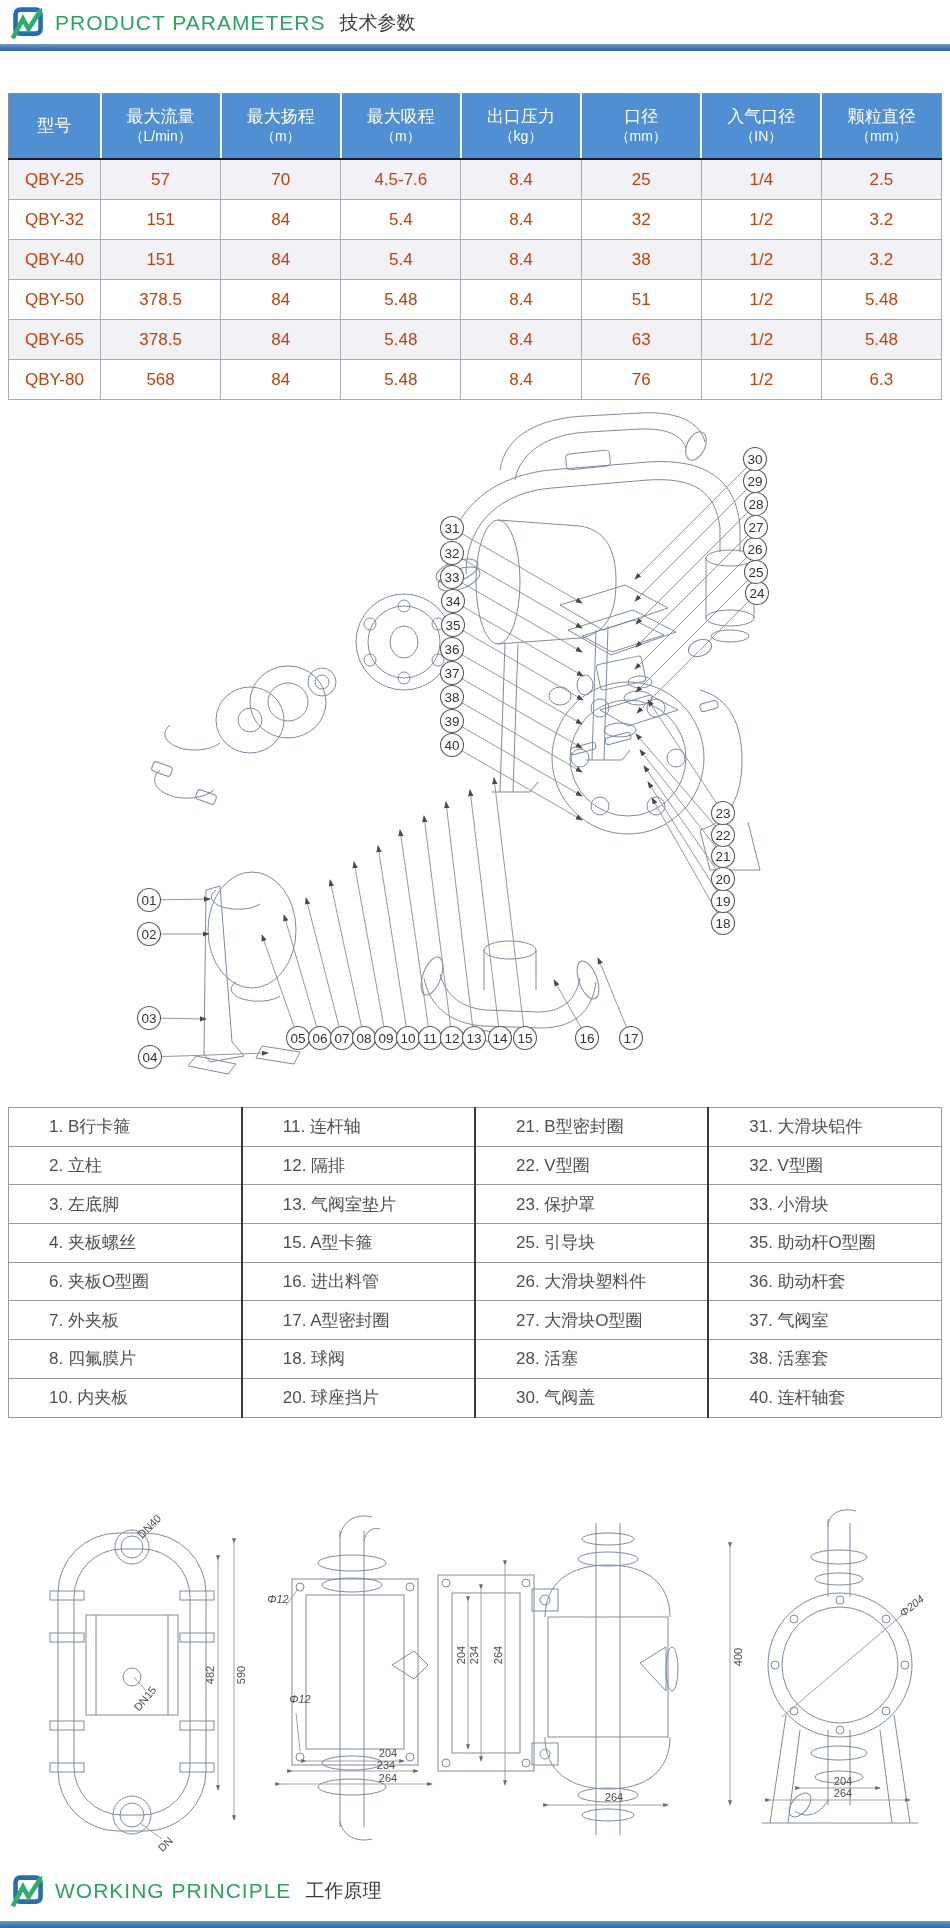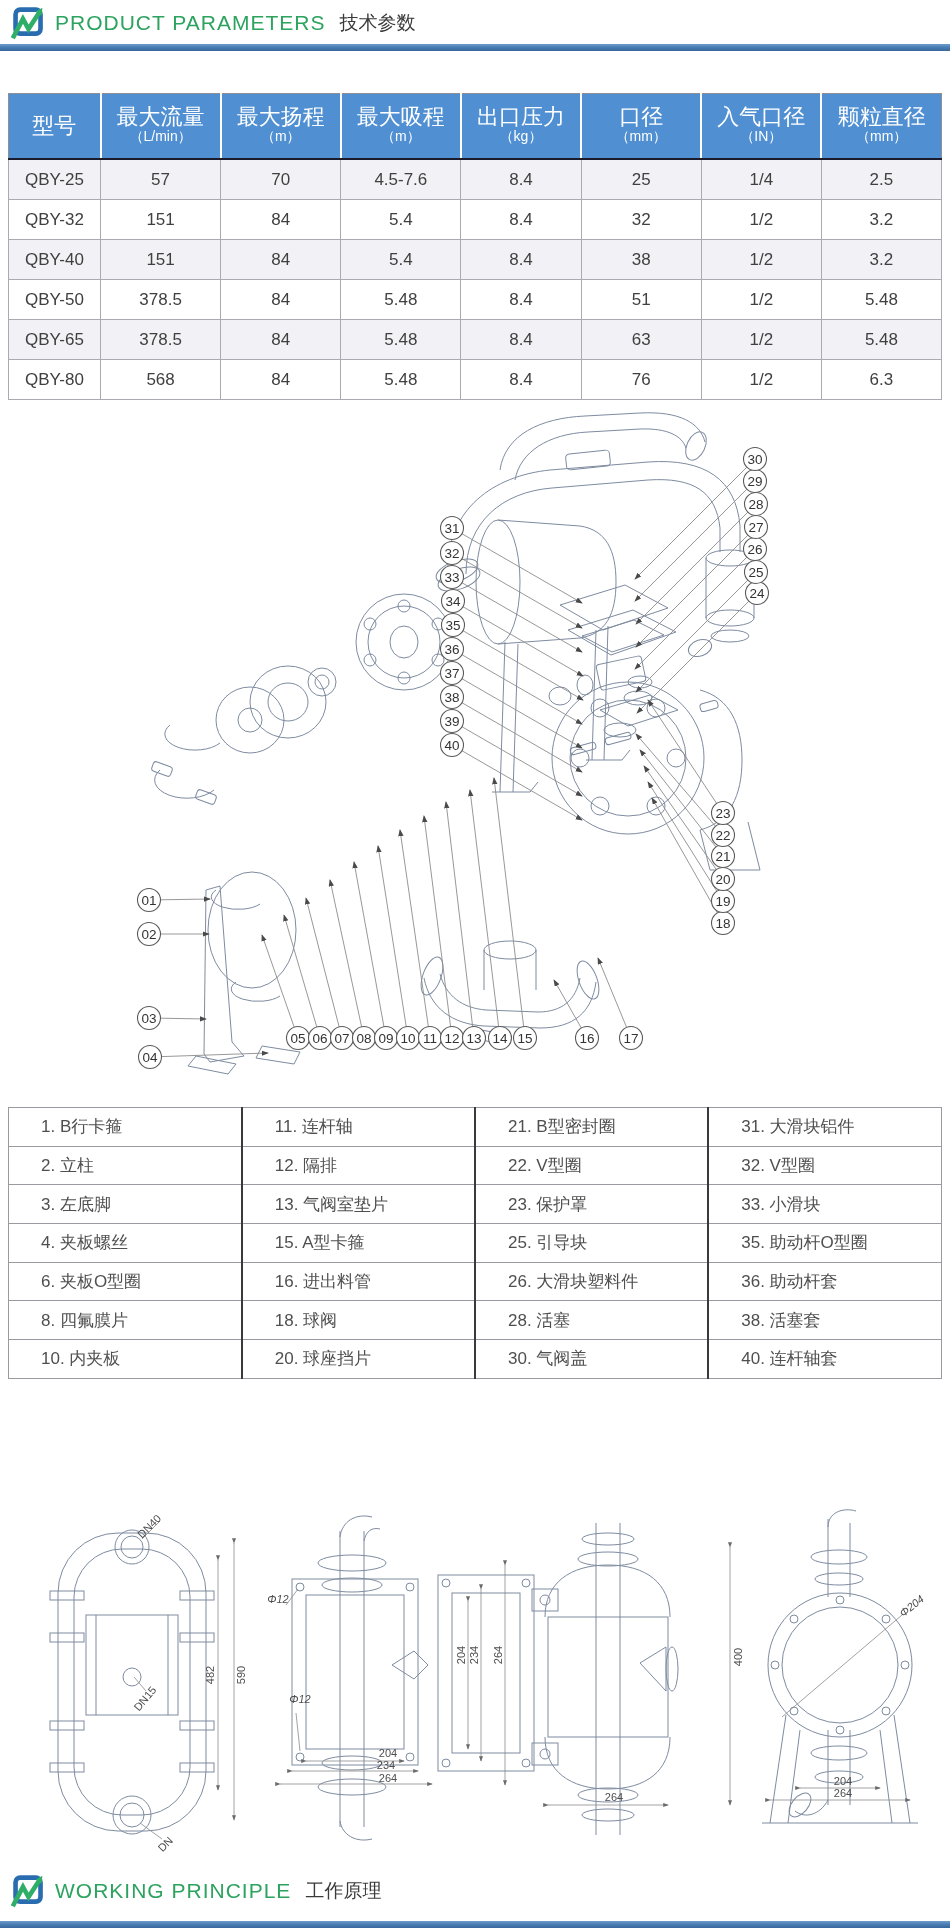--- a/index.html
+++ b/index.html
@@ -11,30 +11,30 @@
   .sec-title-en{margin-left:8px;font-size:21px;letter-spacing:1px;color:#2ca35e;white-space:nowrap;}
   .sec-title-zh{margin-left:14px;font-size:19px;color:#3a3a3a;white-space:nowrap;}
   .blue-bar{position:absolute;left:0;width:100%;height:7px;
             background:linear-gradient(180deg,#6f9dca 0%,#4a7fb5 45%,#38679c 100%);}
   
   .spec-table{position:absolute;left:8px;top:93px;width:934px;border-collapse:collapse;table-layout:fixed;
               border:1px solid #8f8f98;}
   .spec-table thead th{background:#4f8fd2;color:#ffffff;height:64px;font-weight:normal;
                        border-right:2px solid #fdfdfd;border-bottom:2px solid #1b1b2e;padding:0;vertical-align:middle;}
   .spec-table thead th:last-child{border-right:none;}
-  .spec-table .h-label{font-size:22px;line-height:20px;}
+  .spec-table .h-label{font-size:17px;line-height:20px;}
   .spec-table .h-unit{font-size:14px;line-height:18px;}
   .spec-table tbody td{height:37px;border:1px solid #aaaab2;text-align:center;
-                       font-size:17px;color:#404040;background:#ffffff;}
+                       font-size:17px;color:#c2410c;background:#ffffff;}
   .spec-table tbody tr.alt td{background:#f2f2f6;}
   
   .parts-table{position:absolute;left:8px;top:1107px;width:934px;border-collapse:collapse;table-layout:fixed;
                border:1px solid #9a9aa0;}
   .parts-table td{height:37.7px;border-top:1px solid #9a9aa0;border-bottom:1px solid #9a9aa0;
-                  border-left:2px solid #3a3a3a;font-size:17px;color:#4f4f4f;padding:0 0 0 32px;background:#fff;}
+                  border-left:2px solid #3a3a3a;font-size:17px;color:#4f4f4f;padding:0 0 0 40px;background:#fff;}
   .parts-table td:first-child{border-left:none;}
   svg{position:absolute;left:0;}
   .lineart{stroke:#7e8ba0;fill:none;stroke-width:1;}
   .dim{stroke:#8a8a8a;stroke-width:0.8;fill:none;}
   .dimtxt{font-size:11px;fill:#4e4e4e;}
 </style>
 </head>
 <body>
 
 <div class="page">
@@ -495,20 +495,26 @@
           <td>25. 引导块</td>
           <td>35. 助动杆O型圈</td>
         </tr>
         <tr>
           <td>6. 夹板O型圈</td>
           <td>16. 进出料管</td>
           <td>26. 大滑块塑料件</td>
           <td>36. 助动杆套</td>
         </tr>
         <tr>
+          <td>7. 外夹板</td>
+          <td>17. A型密封圈</td>
+          <td>27. 大滑块O型圈</td>
+          <td>37. 气阀室</td>
+        </tr>
+        <tr>
           <td>8. 四氟膜片</td>
           <td>18. 球阀</td>
           <td>28. 活塞</td>
           <td>38. 活塞套</td>
         </tr>
         <tr>
           <td>10. 内夹板</td>
           <td>20. 球座挡片</td>
           <td>30. 气阀盖</td>
           <td>40. 连杆轴套</td>

